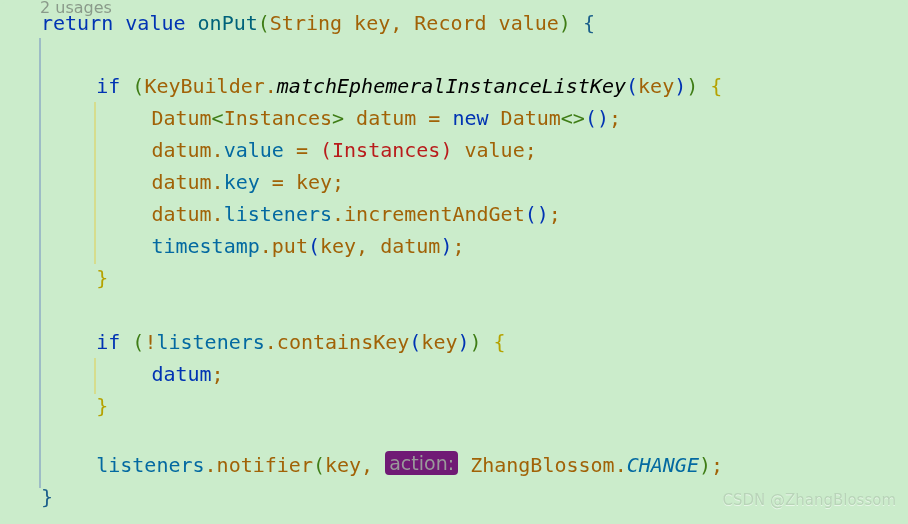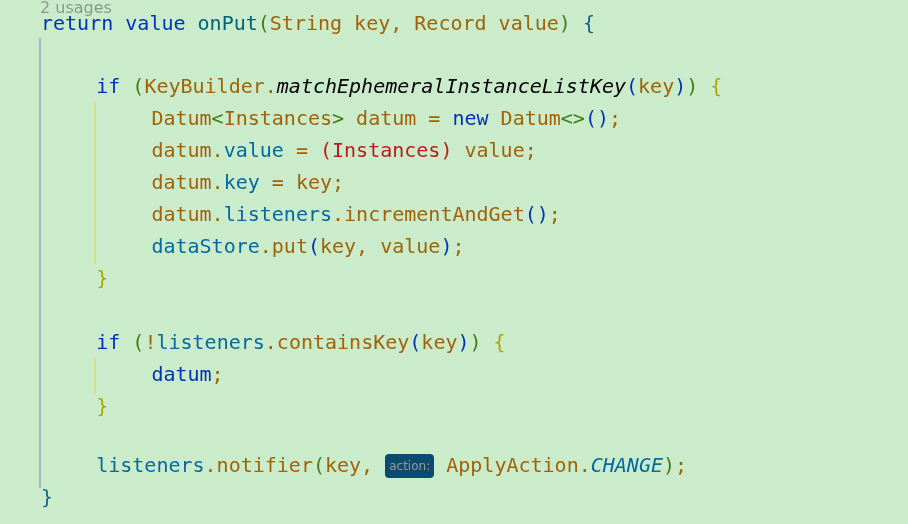--- a/index.html
+++ b/index.html
@@ -52,25 +52,25 @@
   .brace-y { color: #b5a200; }        
   .brace-b { color: #1a5e8a; }        
   .field   { color: #0369a1; }        
   .stat    { font-style: italic; }
   .cast    { color: #b91c1c; }
   .angle   { color: #3f7d16; }
   .plain   { color: #a16207; }
 
   .inlay {
     display: inline-block;
-    background: #0c4a6e;
+    background: #701a75;
     color: #9a9a9a;
     border-radius: 4px;
     padding: 0 4px;
-    font-size: 12px;
+    font-size: 19px;
     line-height: 24px;
     vertical-align: 2px;
     font-family: "DejaVu Sans", "Liberation Sans", sans-serif;
   }
   .usages-hint {
     position: absolute;
     left: 40px;
     top: -8px;
     color: #8a9a8a;
     font-size: 16px;
@@ -102,24 +102,25 @@
       <div class="ind guide-inner" style="left: 94px; top: 358px; height: 36px;"></div>
     </div>
 
   <div class="code-layer" id="code-layer">
       <div class="line" style="top: 8px; padding-left: 41px;"><span class="kw">return</span><span class="plain"> </span><span class="kw">value</span><span class="plain"> </span><span class="mname">onPut</span><span class="paren-g">(</span><span class="plain">String key, Record value</span><span class="paren-g">)</span><span class="plain"> </span><span class="brace-b">{</span></div>
       <div class="line" style="top: 71px; padding-left: 96.2px;"><span class="kw">if</span><span class="plain"> </span><span class="paren-g">(</span><span class="plain">KeyBuilder.</span><span class="stat">matchEphemeralInstanceListKey</span><span class="paren">(</span><span class="plain">key</span><span class="paren">)</span><span class="paren-g">)</span><span class="plain"> </span><span class="brace-y">{</span></div>
       <div class="line" style="top: 103px; padding-left: 151.4px;"><span class="plain">Datum</span><span class="angle">&lt;</span><span class="plain">Instances</span><span class="angle">&gt;</span><span class="plain"> datum = </span><span class="kw">new</span><span class="plain"> Datum</span><span class="angle">&lt;&gt;</span><span class="paren">(</span><span class="paren">)</span><span class="plain">;</span></div>
       <div class="line" style="top: 135px; padding-left: 151.4px;"><span class="plain">datum.</span><span class="field">value</span><span class="plain"> = </span><span class="cast">(Instances)</span><span class="plain"> value;</span></div>
       <div class="line" style="top: 167px; padding-left: 151.4px;"><span class="plain">datum.</span><span class="field">key</span><span class="plain"> = key;</span></div>
       <div class="line" style="top: 199px; padding-left: 151.4px;"><span class="plain">datum.</span><span class="field">listeners</span><span class="plain">.incrementAndGet</span><span class="paren">(</span><span class="paren">)</span><span class="plain">;</span></div>
-      <div class="line" style="top: 231px; padding-left: 151.4px;"><span class="field">dataStore</span><span class="plain">.put</span><span class="paren">(</span><span class="plain">key, value</span><span class="paren">)</span><span class="plain">;</span></div>
+      <div class="line" style="top: 231px; padding-left: 151.4px;"><span class="field">timestamp</span><span class="plain">.put</span><span class="paren">(</span><span class="plain">key, datum</span><span class="paren">)</span><span class="plain">;</span></div>
       <div class="line" style="top: 263px; padding-left: 96.2px;"><span class="brace-y">}</span></div>
       <div class="line" style="top: 295px; padding-left: 41px;"></div>
       <div class="line" style="top: 327px; padding-left: 96.2px;"><span class="kw">if</span><span class="plain"> </span><span class="paren-g">(</span><span class="plain">!</span><span class="field">listeners</span><span class="plain">.containsKey</span><span class="paren">(</span><span class="plain">key</span><span class="paren">)</span><span class="paren-g">)</span><span class="plain"> </span><span class="brace-y">{</span></div>
       <div class="line" style="top: 359px; padding-left: 151.4px;"><span class="kw">datum</span><span class="plain">;</span></div>
       <div class="line" style="top: 391px; padding-left: 96.2px;"><span class="brace-y">}</span></div>
       <div class="line" style="top: 423px; padding-left: 41px;"></div>
-      <div class="line" style="top: 450px; padding-left: 96.2px;"><span class="field">listeners</span><span class="plain">.notifier</span><span class="paren-g">(</span><span class="plain">key, </span><span class="inlay">action:</span><span class="plain"> ApplyAction.</span><span class="field stat">CHANGE</span><span class="paren-g">)</span><span class="plain">;</span></div>
+      <div class="line" style="top: 450px; padding-left: 96.2px;"><span class="field">listeners</span><span class="plain">.notifier</span><span class="paren-g">(</span><span class="plain">key, </span><span class="inlay">action:</span><span class="plain"> ZhangBlossom.</span><span class="field stat">CHANGE</span><span class="paren-g">)</span><span class="plain">;</span></div>
       <div class="line" style="top: 482px; padding-left: 41px;"><span class="brace-b">}</span></div>
     </div>
 
+  <div class="watermark">CSDN @ZhangBlossom</div>
 </div>
 
 </body></html>

